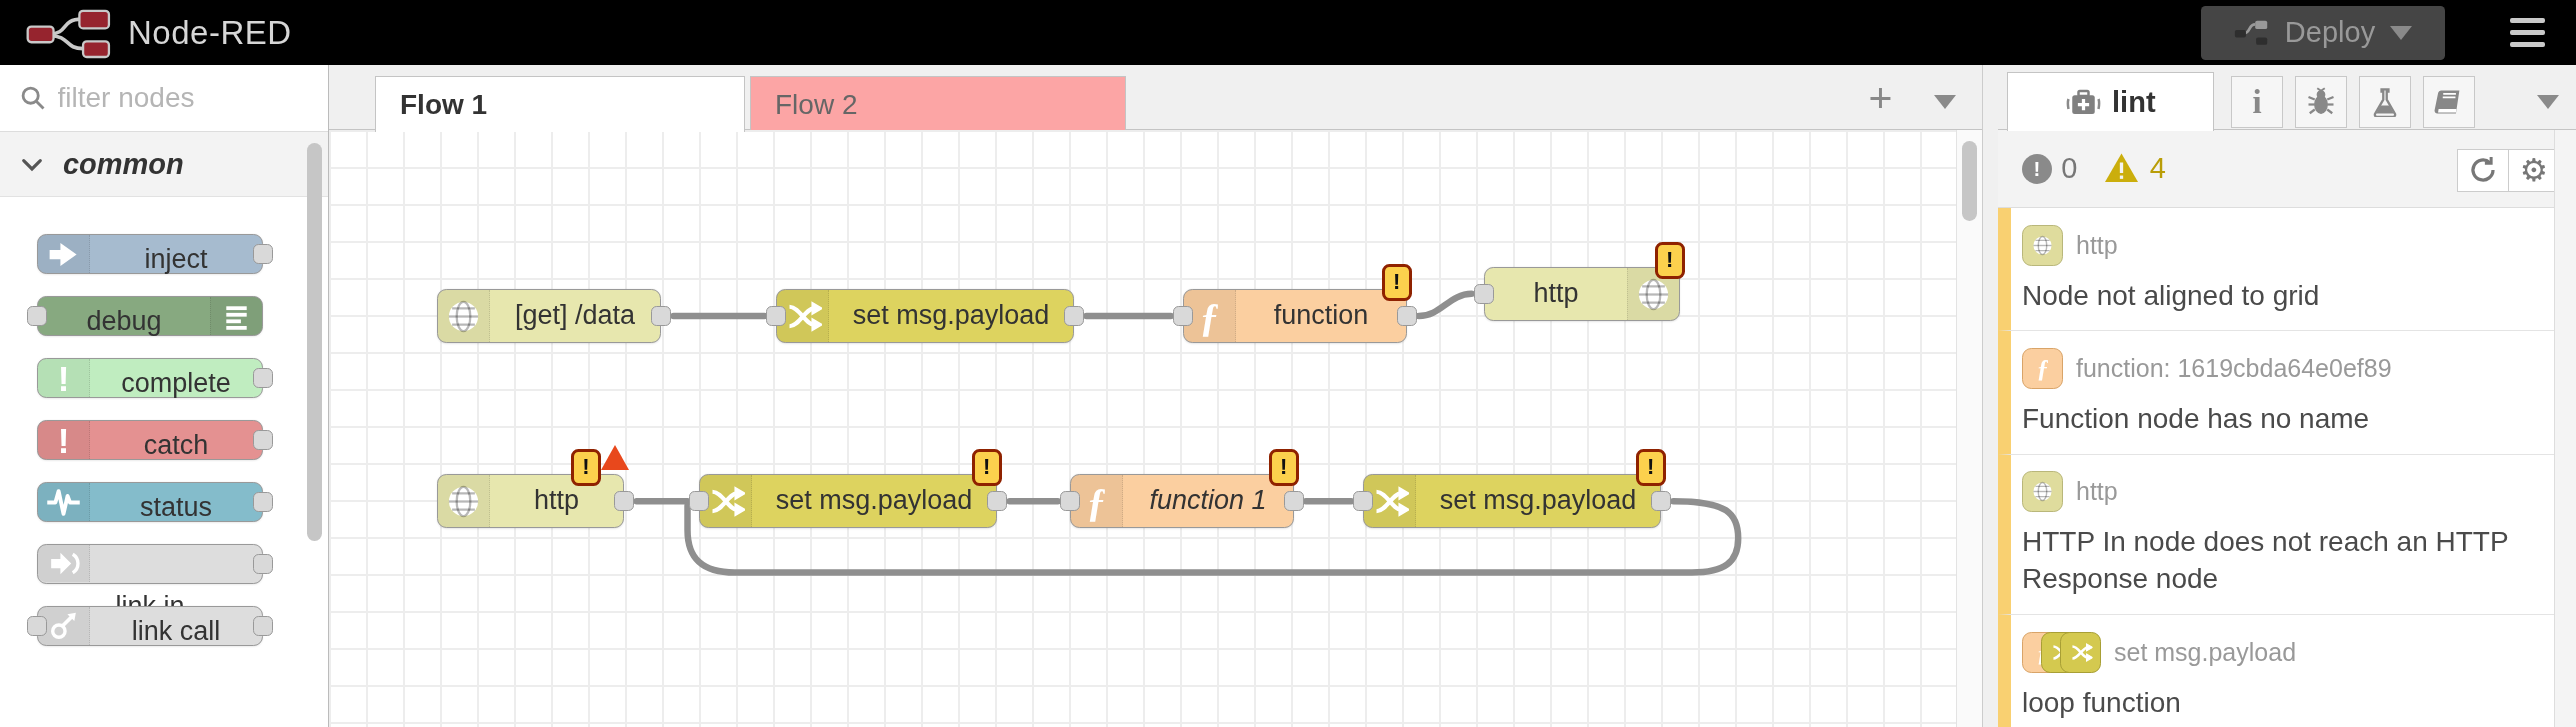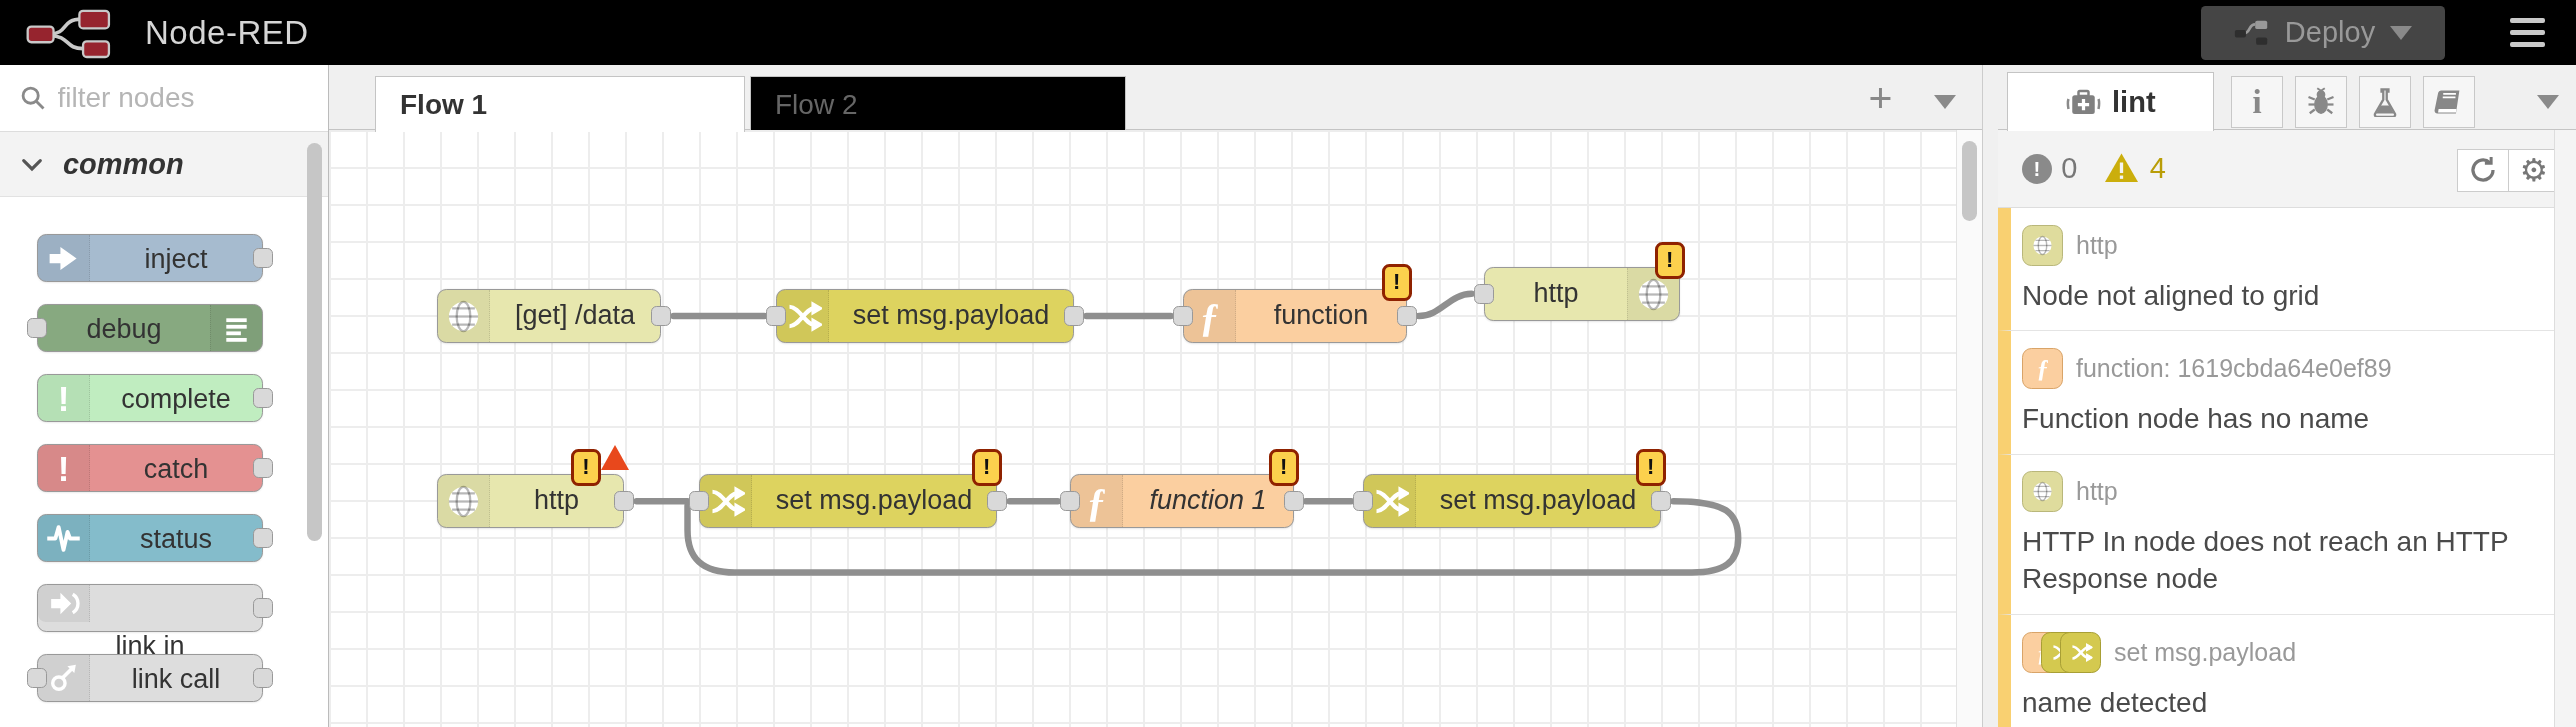--- a/index.html
+++ b/index.html
@@ -2,51 +2,51 @@
 <html style="font-size:15px"><head>
 <meta charset="utf-8">
 <style>
   * { margin:0; padding:0; box-sizing:border-box; }
   html,body { width:2576px; height:728px; overflow:hidden; }
   body { font-family:"Liberation Sans", sans-serif; background:#fff; position:relative; }
 
   
   #header { position:absolute; left:0; top:0; width:2576px; height:65px; background:#000; display:flex; align-items:center; }
   #logo { margin-left:24px; }
-  #app-title { color:#d6d6d6; font-size:33px; margin-left:25px; letter-spacing:0.5px; }
+  #app-title { color:#d6d6d6; font-size:33px; margin-left:8px; letter-spacing:0.5px; }
   #header-right { position:absolute; right:0; top:0; height:65px; display:flex; align-items:center; }
   #deploy-btn { width:244px; height:54px; background:#454545; border-radius:4.6px; display:flex; align-items:center; justify-content:center; gap:15px; margin-right:65px; cursor:default; }
   #deploy-btn .deploy-label { color:#999; font-size:29px; }
   .caret-down { width:0; height:0; border-left:11px solid transparent; border-right:11px solid transparent; border-top:14px solid #8a8a8a; }
   #hamburger { margin-right:31.5px; display:flex; flex-direction:column; gap:6.5px; cursor:pointer; }
   #hamburger div { width:35px; height:5.6px; background:#c9c9c9; border-radius:1.9px; }
 
   
   #palette { position:absolute; left:0; top:65px; width:329px; height:663px; background:#fff; border-right:1.9px solid #bbb; }
   #palette-search { height:67px; border-bottom:1.9px solid #ddd; display:flex; align-items:center; padding-left:18.5px; gap:11px; }
   #palette-search input { border:none; outline:none; font-size:28px; color:#444; width:222px; font-family:"Liberation Sans",sans-serif; }
   #palette-search input::placeholder { color:#b5b5b5; }
   #palette-category { height:65px; background:#f3f3f3; border-bottom:1.9px solid #e2e2e2; display:flex; align-items:center; padding-left:20.4px; gap:18.5px; }
   #palette-category .cat-label { font-size:29px; font-weight:bold; color:#333;font-style:italic; }
   #palette-list { padding-top:37px; }
-  .palette-node { position:relative; width:226px; height:48px; margin:0 0 22px 37px; border:1.9px solid #999; border-radius:9.3px; display:flex; cursor:grab; box-shadow:0 0.9px 1.9px rgba(0,0,0,0.08); }
+  .palette-node { position:relative; width:226px; height:40px; margin:0 0 22px 37px; border:1.9px solid #999; border-radius:9.3px; display:flex; cursor:grab; box-shadow:0 0.9px 1.9px rgba(0,0,0,0.08); }
   .pn-icon { width:52px; display:flex; align-items:center; justify-content:center; background:rgba(0,0,0,0.055); flex:none; }
   .pn-icon.left { border-right:1.9px dotted rgba(0,0,0,0.12); border-radius:7.4px 0 0 7.4px; }
   .pn-icon.right { border-left:1.9px dotted rgba(0,0,0,0.12); border-radius:0 7.4px 7.4px 0; }
   .pn-label { flex:1; text-align:center; line-height:48px; font-size:27px; color:#333; }
   .port { position:absolute; width:20.4px; height:20.4px; background:#d9d9d9; border:1.9px solid #999; border-radius:5.6px; top:50%; margin-top:-10.2px; cursor:crosshair; }
   .port.in { left:-11px; } .port.out { right:-11px; }
   #palette-scroll-thumb { position:absolute; right:5.6px; top:78px; width:15px; height:398px; background:#c6c6c6; border-radius:7.4px; }
 
   
   #workspace { position:absolute; left:329px; top:65px; width:1653px; height:663px; }
   #flow-tabbar { position:relative; height:65px; background:#f0f0f0; border-bottom:1.9px solid #c4c4c4;padding-left:23px; }
   .flow-tab { position:absolute; top:11px; height:56px; border:1.9px solid #c4c4c4; border-bottom:none; font-size:28px; padding-left:24px; display:flex; align-items:center; cursor:pointer; }
   .flow-tab.active { background:#fff; color:#333; font-weight:bold; z-index:3; }
-  .flow-tab.inactive { background:#000000; color:#666; }
+  .flow-tab.inactive { background:#fca5a5; color:#666; }
   #tab-add-btn { position:absolute; right:81px; top:13px; font-size:41px; color:#888; width:41px; text-align:center; cursor:pointer; line-height:41px; }
   #tab-menu-caret { position:absolute; right:26px; top:30px; cursor:pointer; }
   #canvas { position:absolute; left:0; top:65px; width:1627px; height:598px; background:#fff;
     background-image:linear-gradient(#ededed 1.9px, transparent 1.9px), linear-gradient(90deg,#ededed 1.9px, transparent 1.9px);
     background-size:37px 37px; }
   #wires { position:absolute; left:0; top:0; width:100%; height:100%; }
   .flow-node { position:absolute; height:54px; border:1.9px solid #999; border-radius:9.3px; display:flex; cursor:move; box-shadow:0 0.9px 1.9px rgba(0,0,0,0.1); }
   .flow-node .pn-label { line-height:50px; font-size:27px; }
   .flow-node .pn-label.italic { font-style:italic; }
   .node-badge { position:absolute; top:-26px; width:30px; height:37px; background:#fcd14d; border:3.7px solid #8f2200; border-radius:7.4px; color:#111; font-weight:bold; font-size:22px; text-align:center; line-height:30px; z-index:4; }
@@ -518,18 +518,18 @@
                   <path d="M4 6 C10 6 14 17 19 17" stroke-width="2.6" fill="none"></path>
                   <polygon points="18,13.5 24,17 18,20.5"></polygon>
                   <path d="M4 18 C10 18 14 7 19 7" stroke-width="2.6" fill="none"></path>
                   <polygon points="18,3.5 24,7 18,10.5"></polygon>
                 </svg>
               </span>
             </div>
           </div>
           <span class="lint-node-label">set msg.payload</span>
         </div>
-        <div class="lint-msg">name detected</div>
+        <div class="lint-msg">loop function</div>
       </div>
     </div>
   <div id="sidebar-gutter"></div>
 </div>
 
 
 </body></html>

